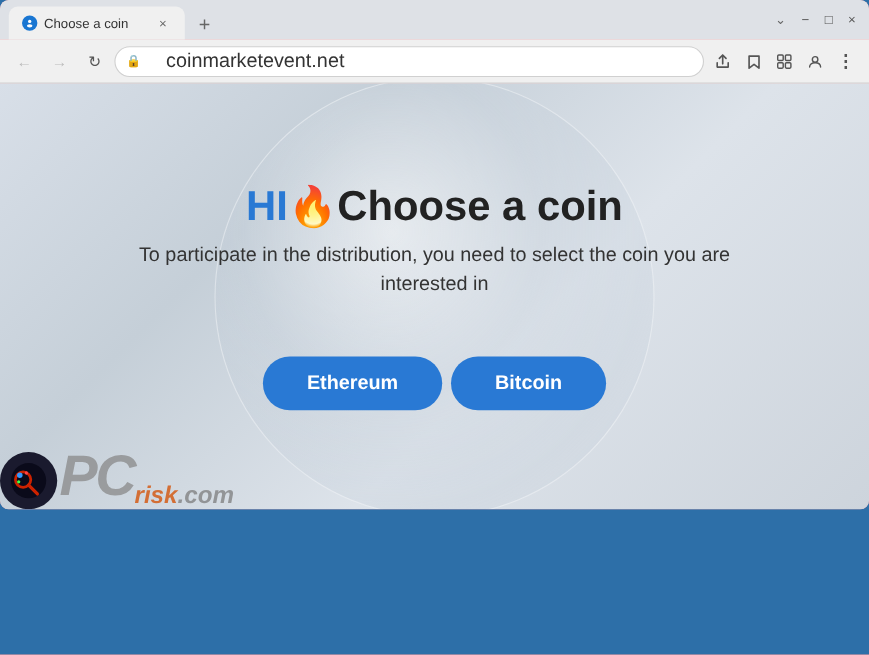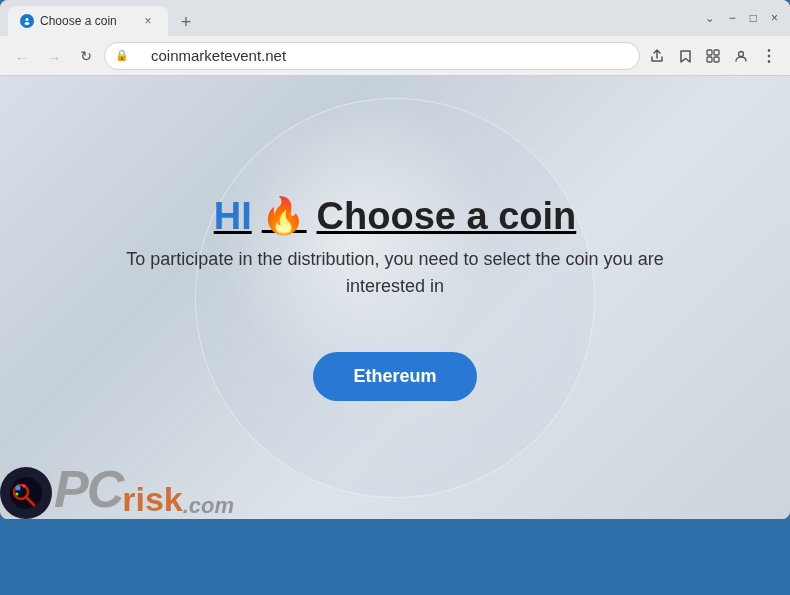--- a/index.html
+++ b/index.html
@@ -8,21 +8,21 @@
       width: 790px;
       height: 595px;
       font-family: 'Segoe UI', Arial, sans-serif;
       background: #2d6fa8;
       overflow: hidden;
     }
 
     
     .browser-window {
       width: 790px;
-      height: 519px;
+      height: 463px;
       background: #fca5a5;
       border-radius: 8px;
       display: flex;
       flex-direction: column;
       overflow: hidden;
     }
 
     
     .title-bar {
       background: #dee1e6;
@@ -150,21 +150,21 @@
     }
 
     .address-lock {
       position: absolute;
       left: 10px;
       color: #555;
       font-size: 11px;
     }
 
     .address-text {
-      font-size: 15px;
+      font-size: 18px;
       color: #333;
       padding-left: 18px;
     }
 
     .address-actions {
       display: flex;
       align-items: center;
       gap: 2px;
     }
 
@@ -211,22 +211,20 @@
       max-width: 640px;
     }
 
     .headline {
       font-size: 38px;
       font-weight: 600;
       margin-bottom: 8px;
       display: flex;
       align-items: center;
       justify-content: center;
-      gap: 10px;
-      text-decoration: underline;
     }
 
     .headline-hi {
       color: #2979d4;
       font-weight: 700;
     }
 
     .headline-fire {
       font-size: 36px;
     }
@@ -374,38 +372,39 @@
 
     <div class="main-content">
       <div class="headline">
         <span class="headline-hi">HI</span>
         <span class="headline-fire">🔥</span>
         <span class="headline-rest">Choose a coin</span>
       </div>
       <p class="subtitle">To participate in the distribution, you need to select the coin you are interested in</p>
       <div class="button-group">
         <button class="coin-button">Ethereum</button>
+        <button class="coin-button">Bitcoin</button>
       </div>
     </div>
 
     <div class="watermark">
       <div class="watermark-logo">
 
         <div class="watermark-icon">
           <svg width="36" height="36" viewBox="0 0 36 36">
             <circle cx="18" cy="18" r="16" fill="#0a0a1a"></circle>
             <circle cx="13" cy="17" r="7" fill="none" stroke="#cc2200" stroke-width="2.5"></circle>
             <line x1="18" y1="22" x2="26" y2="30" stroke="#cc2200" stroke-width="3" stroke-linecap="round"></line>
             <circle cx="10" cy="13" r="2.5" fill="#3399ff"></circle>
             <circle cx="16" cy="11" r="1.5" fill="#ff4444"></circle>
             <circle cx="9" cy="19" r="1.5" fill="#44ff44"></circle>
           </svg>
         </div>
         <div style="display:flex; align-items:flex-end;">
           <span style="font-size:52px; font-weight:900; font-style:italic; color:#888; opacity:0.75; letter-spacing:-2px;">PC</span>
-          <span style="font-size:34px; font-weight:700; color:#d4540a; opacity:0.8;">risk</span>
+          <span style="font-size:22px; font-weight:700; font-style:italic; color:#d4540a; opacity:0.8;">risk</span>
           <span style="font-size:22px; font-weight:700; font-style:italic; color:#777; opacity:0.7;">.com</span>
         </div>
       </div>
     </div>
 
   </div>
 </div>
 
 </body></html>

